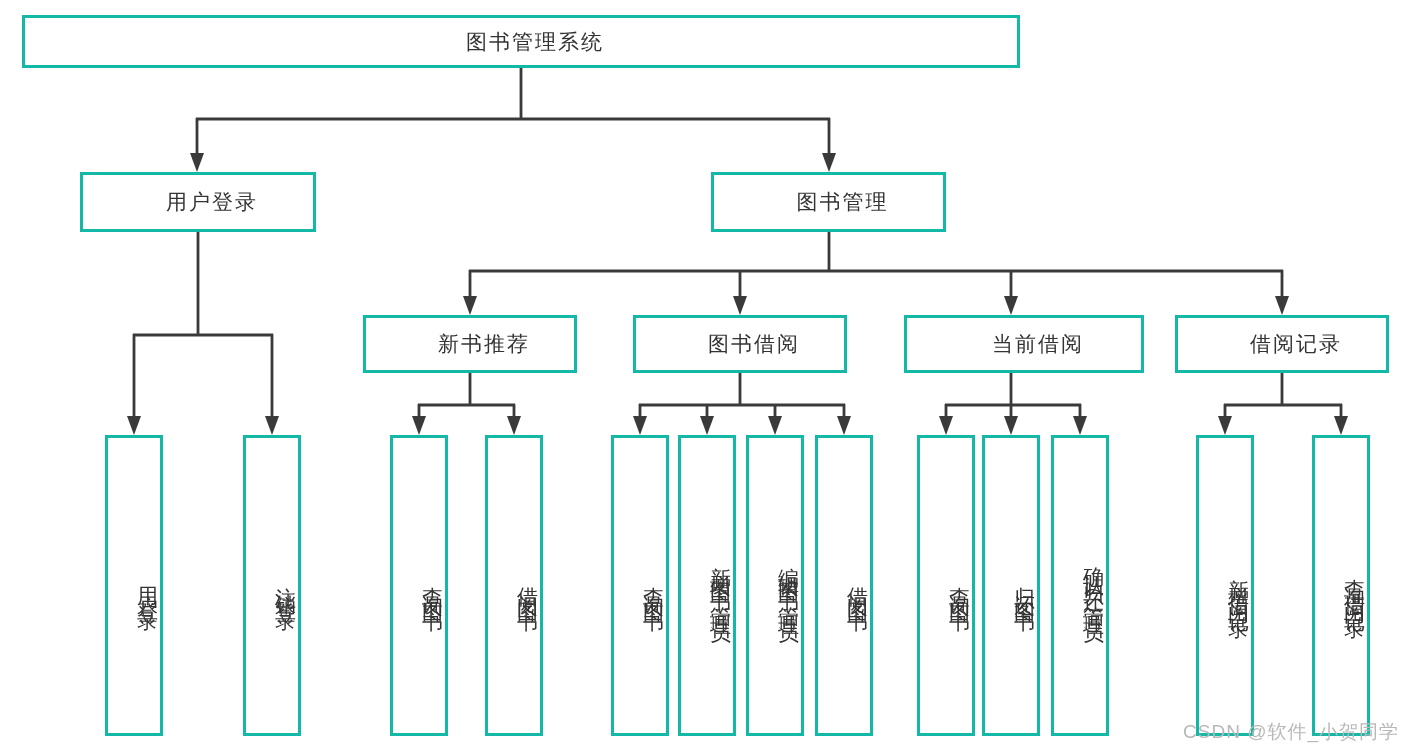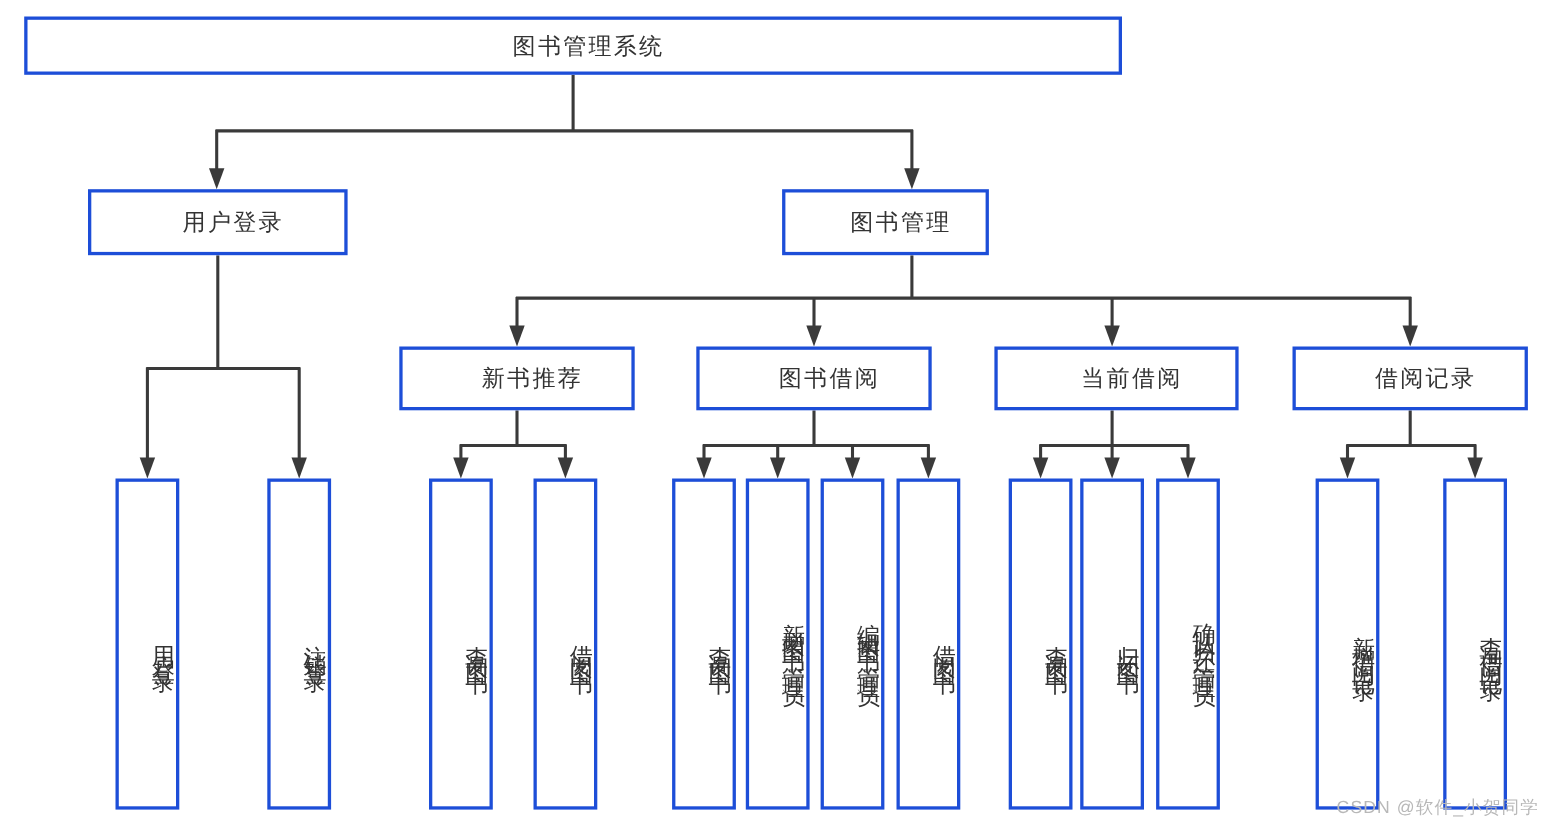--- a/index.html
+++ b/index.html
@@ -13,21 +13,21 @@
   }
   .connectors {
     position: absolute;
     left: 0; top: 0;
     width: 1405px; height: 747px;
     z-index: 1;
   }
   .box {
     position: absolute;
     box-sizing: border-box;
-    border: 3px solid #1d4ed8;
+    border: 3px solid #14b8a6;
     background: #ffffff;
     color: #333333;
     display: flex;
     align-items: center;
     justify-content: center;
     z-index: 2;
     padding-left: 28px;
   }
   .hbox {
     font-size: 21px;
@@ -38,21 +38,21 @@
     writing-mode: vertical-rl;
     text-orientation: mixed;
     font-size: 21px;
     letter-spacing: 8px;
     line-height: 1;
   }
   .watermark {
     position: absolute;
     right: 6px;
     bottom: 2px;
-    font-size: 16px;
+    font-size: 19px;
     color: #b8b8b8;
     letter-spacing: 1px;
     z-index: 10;
     white-space: nowrap;
   }
 </style>
 </head>
 <body>
 
 <div class="canvas">
@@ -85,25 +85,25 @@
       <polygon points="1004,416 1018,416 1011,435"></polygon>
       <polygon points="1073,416 1087,416 1080,435"></polygon>
       <polygon points="1218,416 1232,416 1225,435"></polygon>
       <polygon points="1334,416 1348,416 1341,435"></polygon>
     </g>
   </svg>
 
   <div class="box hbox" style="left:22px; top:15px; width:998px; height:53px;">图书管理系统</div>
 
   <div class="box hbox" style="left:80px; top:172px; width:236px; height:60px;">用户登录</div>
-  <div class="box hbox" style="left:711px; top:172px; width:188px; height:60px;">图书管理</div>
+  <div class="box hbox" style="left:711px; top:172px; width:235px; height:60px;">图书管理</div>
 
   <div class="box hbox" style="left:363px; top:315px; width:214px; height:58px;text-align:right;">新书推荐</div>
   <div class="box hbox" style="left:633px; top:315px; width:214px; height:58px;text-align:right;">图书借阅</div>
-  <div class="box hbox" style="left:904px; top:315px; width:222px; height:58px;">当前借阅</div>
+  <div class="box hbox" style="left:904px; top:315px; width:240px; height:58px;">当前借阅</div>
   <div class="box hbox" style="left:1175px; top:315px; width:214px; height:58px;">借阅记录</div>
 
   <div class="box vbox" style="left:105px; top:435px; width:58px; height:301px;">用户登录</div>
   <div class="box vbox" style="left:243px; top:435px; width:58px; height:301px;">注销登录</div>
 
   <div class="box vbox" style="left:390px; top:435px; width:58px; height:301px;">查询图书</div>
   <div class="box vbox" style="left:485px; top:435px; width:58px; height:301px;">借阅图书</div>
 
   <div class="box vbox" style="left:611px; top:435px; width:58px; height:301px;">查询图书</div>
   <div class="box vbox" style="left:678px; top:435px; width:58px; height:301px;">新增图书（管理员）</div>

